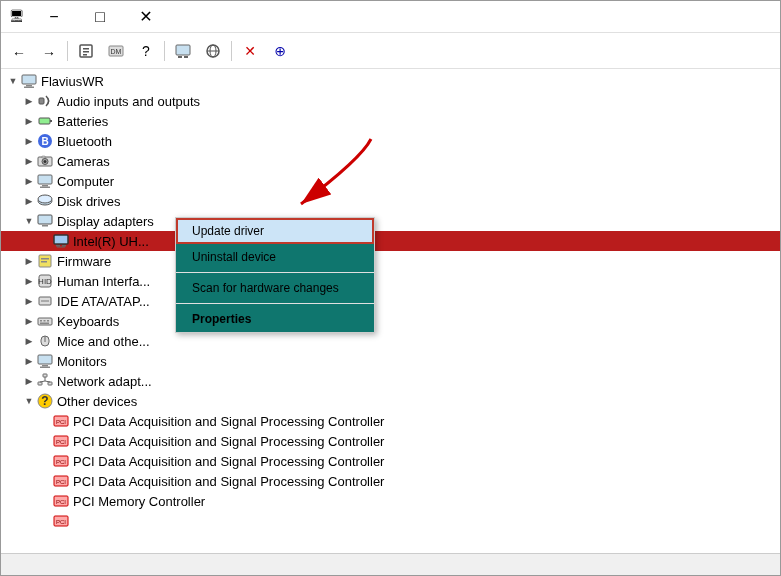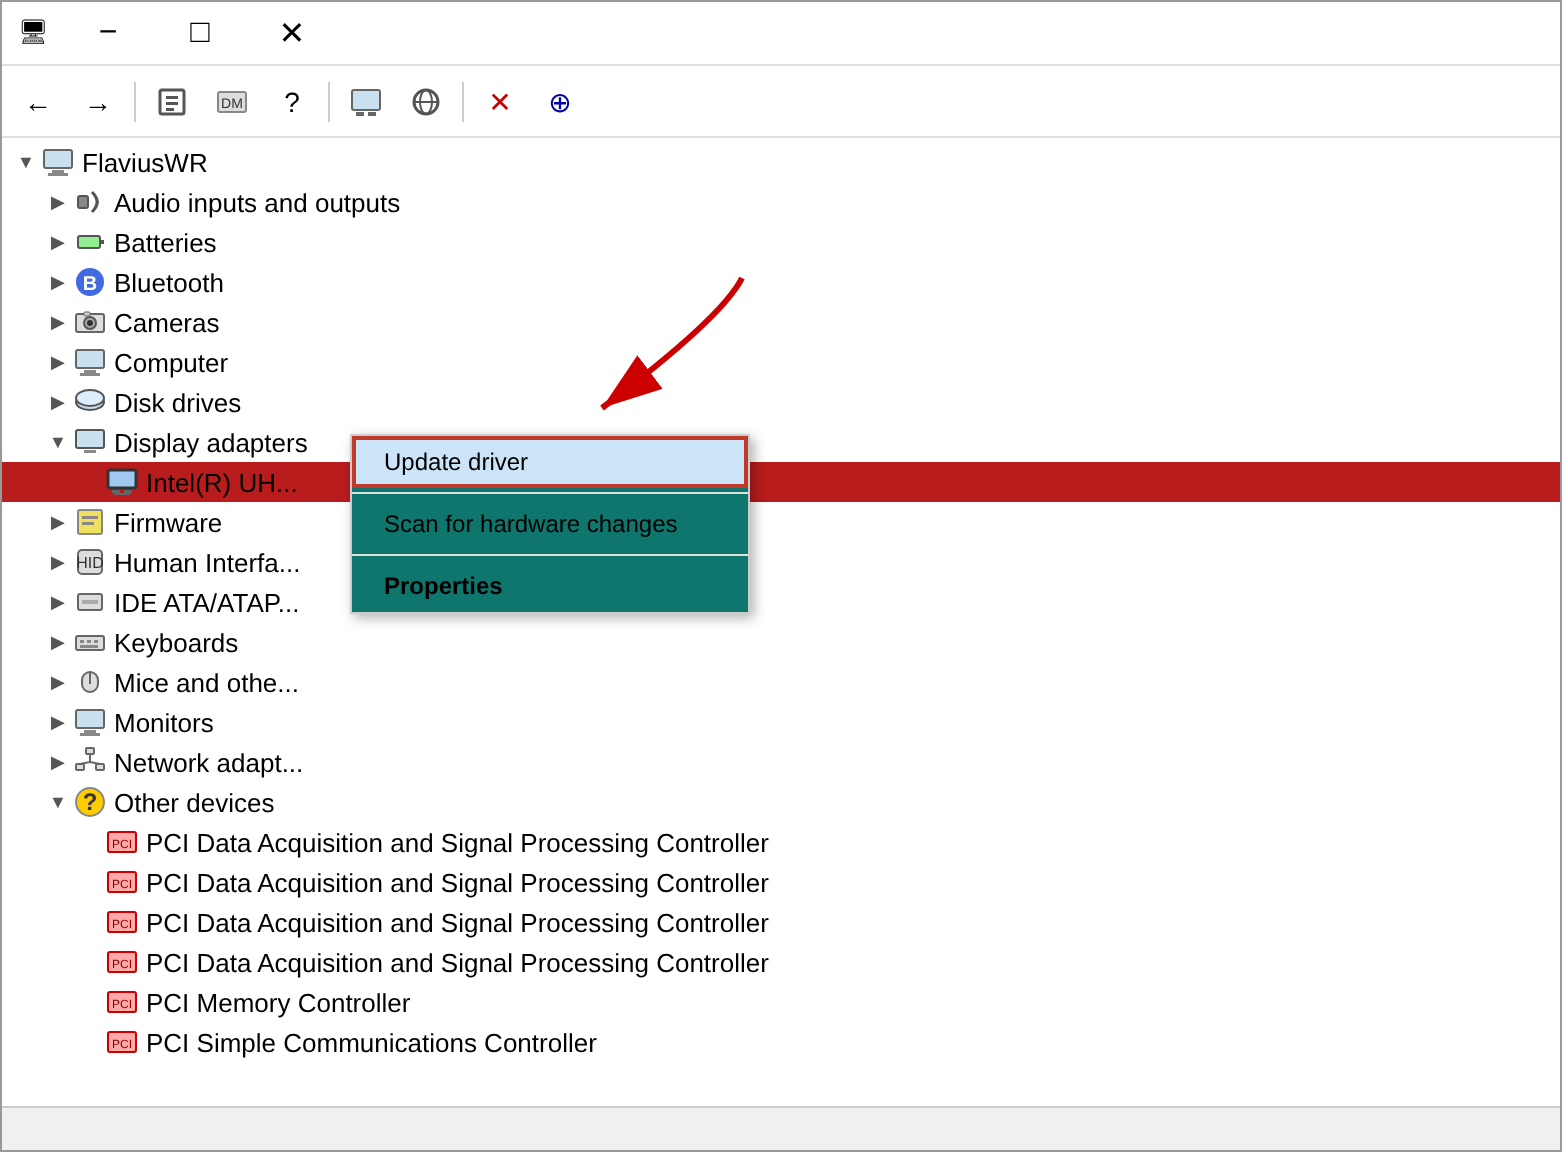--- a/index.html
+++ b/index.html
@@ -526,38 +526,38 @@
         <span class="item-label">PCI Memory Controller</span>
       </div>
       <div class="tree-item indent-2">
         <span class="expander"></span>
         <span class="item-icon">
           <svg width="16" height="16" viewBox="0 0 16 16">
             <rect x="1" y="3" width="14" height="10" rx="1" fill="#ffaaaa" stroke="#c00" stroke-width="1"></rect>
             <text x="8" y="11" text-anchor="middle" font-size="6" fill="#800">PCI</text>
           </svg>
         </span>
-        <span class="item-label">PCI Simple Communications Controller</span>
       </div>
 
     </div>
 
     <div class="arrow-overlay">
       <svg width="180" height="100" viewBox="0 0 180 100">
         <defs>
           <marker id="arrowhead" markerWidth="10" markerHeight="7" refX="10" refY="3.5" orient="auto">
             <polygon points="0 0, 10 3.5, 0 7" fill="#cc0000"></polygon>
           </marker>
         </defs>
         <path d="M170,10 Q160,30 100,75" stroke="#cc0000" stroke-width="3" fill="none" marker-end="url(#arrowhead)"></path>
       </svg>
     </div>
 
     <div class="context-menu">
       <div class="ctx-item highlighted">Update driver</div>
+      <div class="ctx-item">Uninstall device</div>
       <div class="ctx-sep"></div>
       <div class="ctx-item">Scan for hardware changes</div>
       <div class="ctx-sep"></div>
       <div class="ctx-item bold">Properties</div>
     </div>
 
   </div>
 
   <div class="status-bar">
     <span></span>

